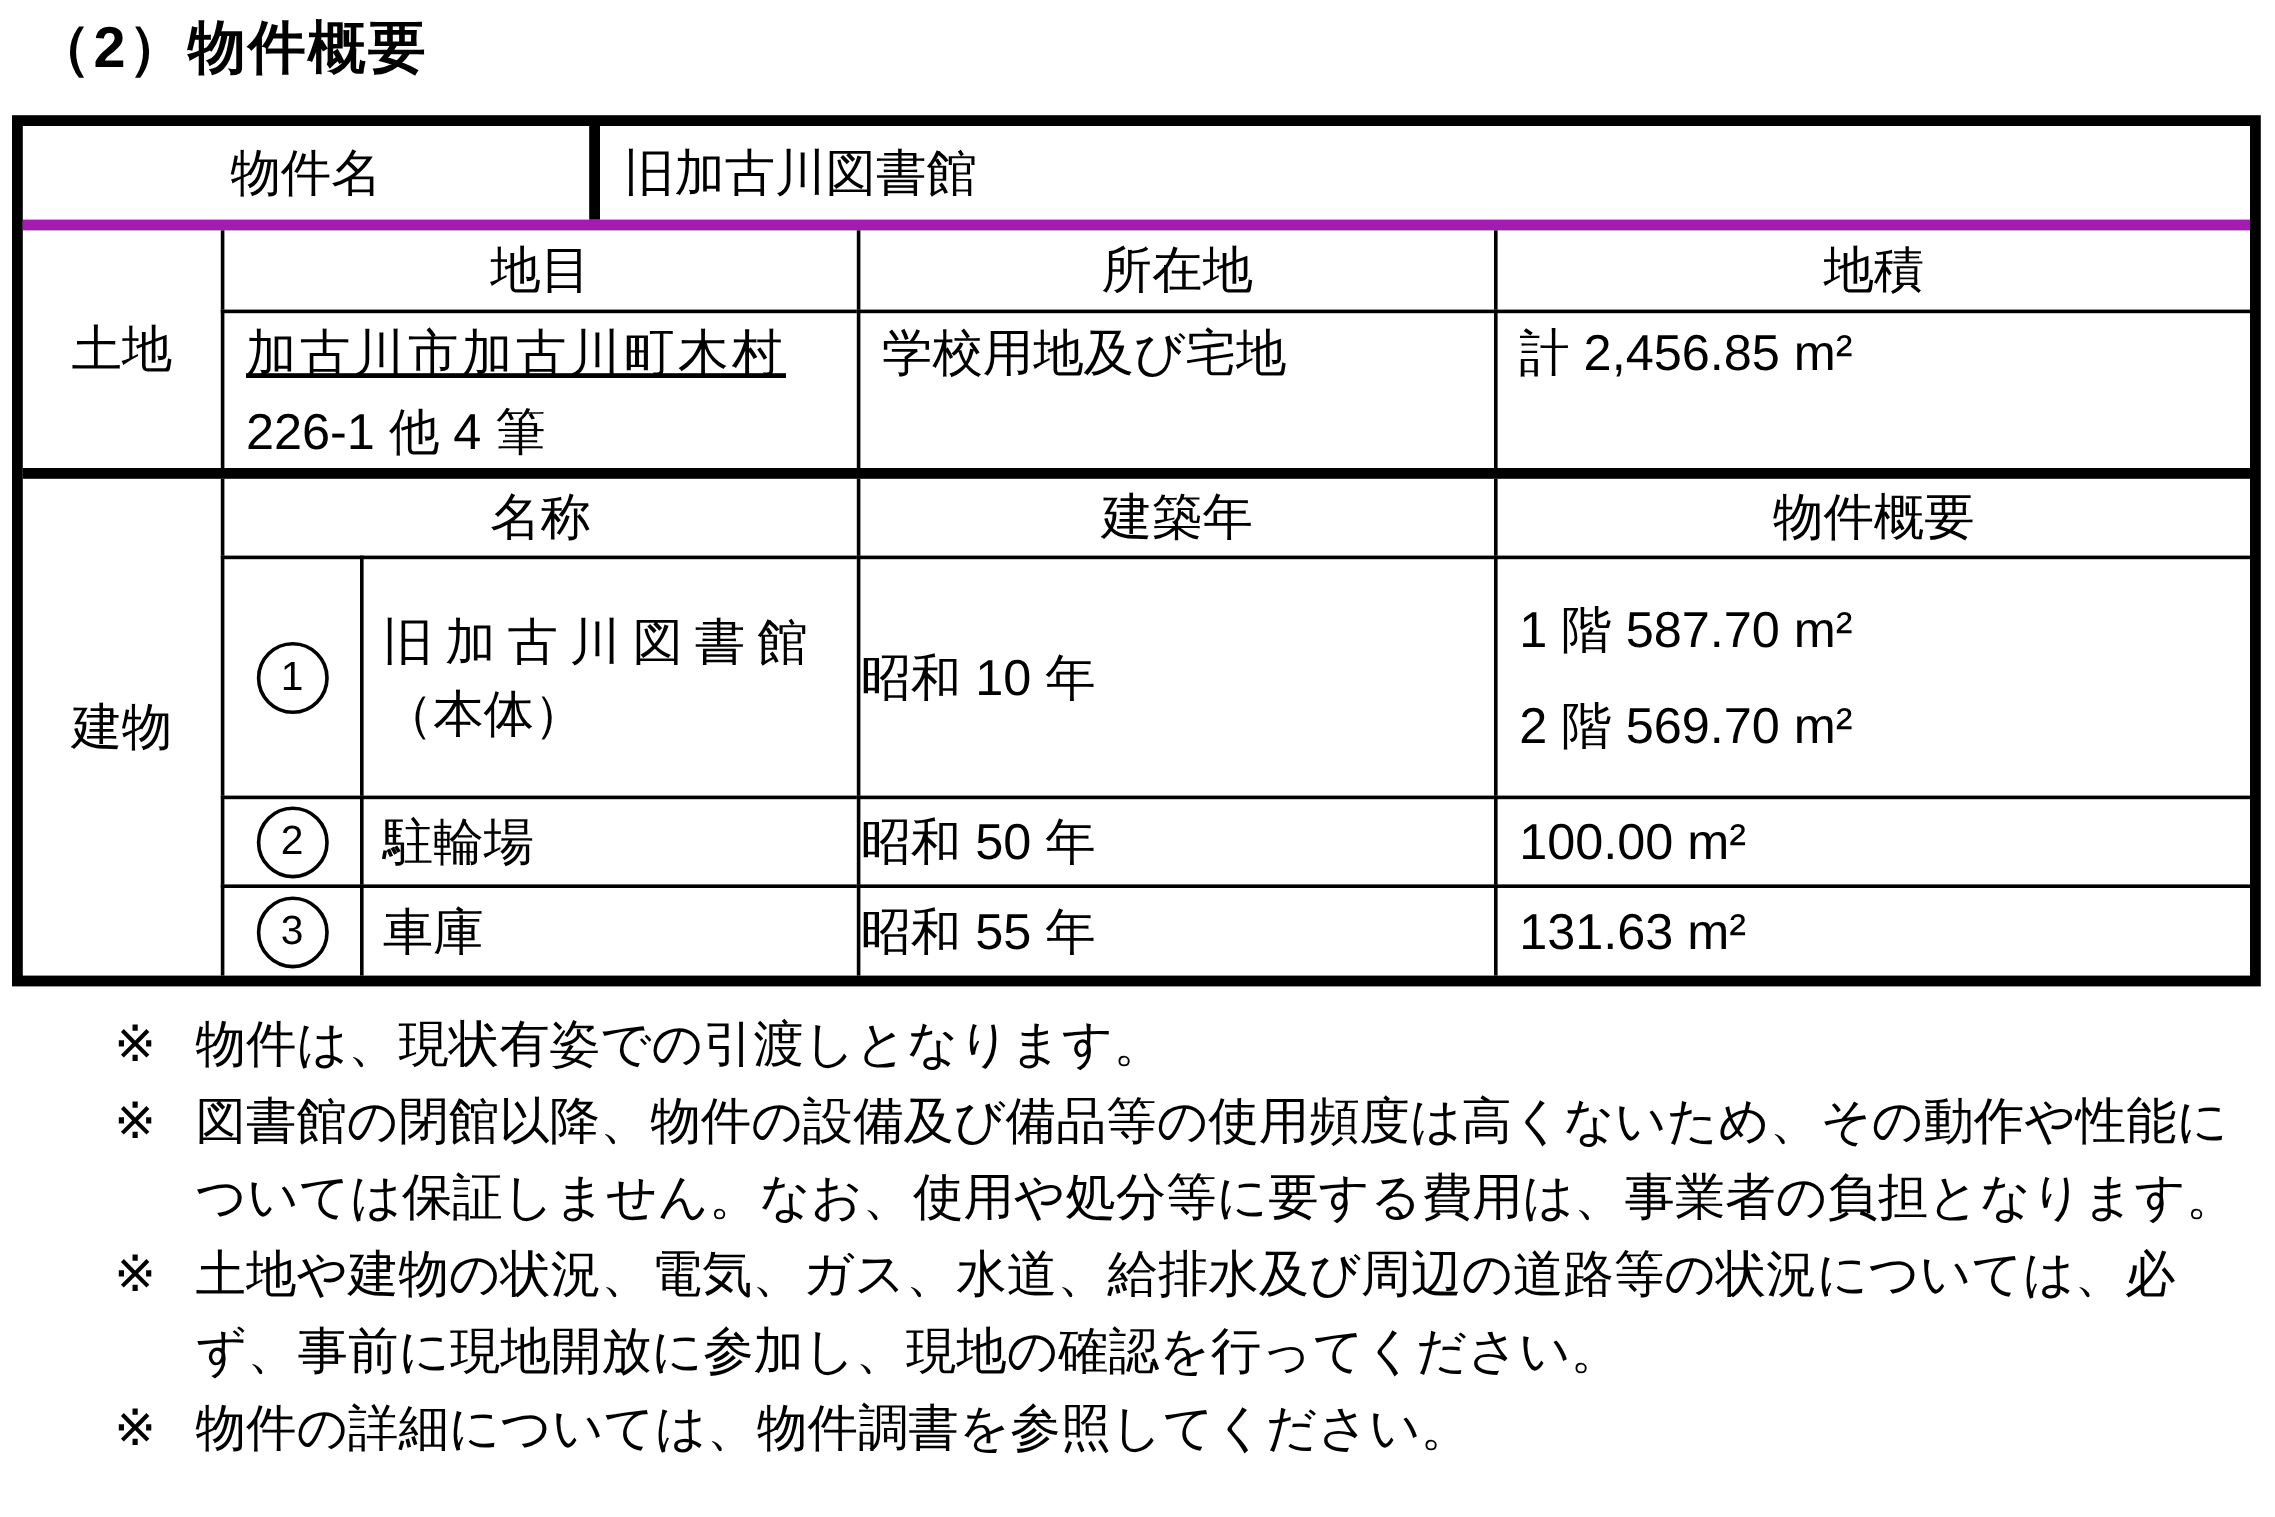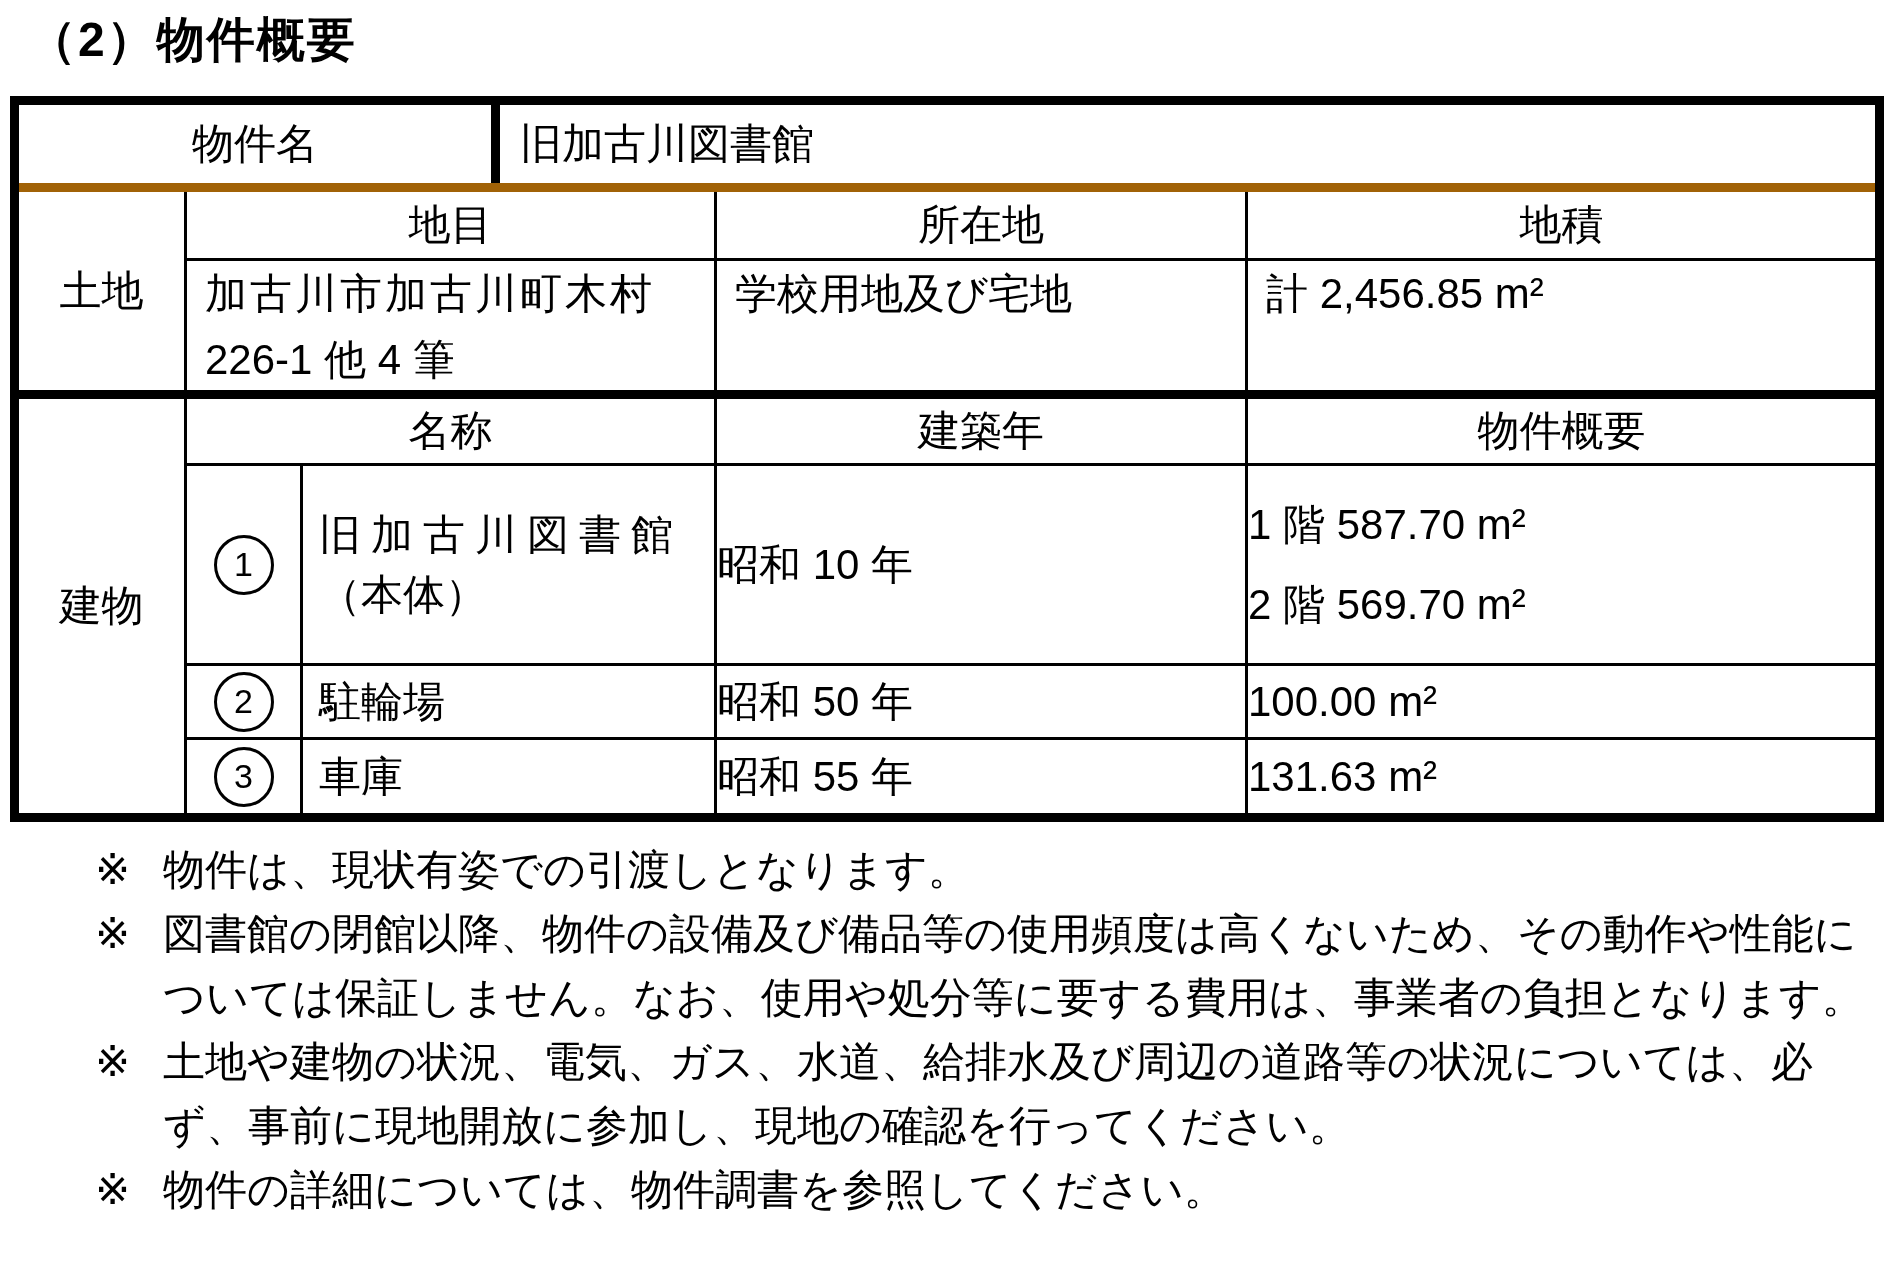--- a/index.html
+++ b/index.html
@@ -31,59 +31,59 @@
   .cell { box-sizing: border-box; }
   .bl { border-left: 3px solid #000; }
   .bt { border-top: 3px solid #000; }
   .center { display: flex; align-items: center; justify-content: center; }
   .vcenter { display: flex; align-items: center; }
 
   .row1 {
     display: grid;
     grid-template-columns: 481px 1fr;
     height: 78px;
-    border-bottom: 9px solid #a16207;
+    border-bottom: 9px solid #a21caf;
   }
   .row1-label { border-right: 9px solid #000; }
   .row1-value { padding-left: 20px; }
 
   .sec-land {
     display: grid;
     grid-template-columns: 165px 530px 531px 1fr;
     grid-template-rows: 66px 132px;
     border-bottom: 9px solid #000;
   }
   .land-label { grid-row: 1 / span 2; grid-column: 1; }
   .hdr { text-align: center; }
   .data-cell {
     padding-left: 18px;
     line-height: 66px;
   }
-  .addr-l1 { letter-spacing: 3px; }
+  .addr-l1 { letter-spacing: 3px; text-decoration: underline; }
 
   .sec-bldg {
     display: grid;
     grid-template-columns: 165px 116px 414px 531px 1fr;
     grid-template-rows: 64px 200px 74px 76px;
   }
   .bldg-label { grid-row: 1 / span 4; grid-column: 1; }
   .h-name { grid-column: 2 / span 2; }
 
   .num-cell { flex-direction: column; }
   .circ {
     width: 54px; height: 54px;
     border: 3px solid #000;
     border-radius: 50%;
     display: flex; align-items: center; justify-content: center;
     font-size: 34px;
   }
   .name-cell { padding-left: 16px; display: flex; flex-direction: column; justify-content: center; line-height: 60px; }
   .spread { letter-spacing: 10px; }
   .year-cell { padding-left: 0; }
-  .area-cell { display: flex; flex-direction: column; justify-content: center; line-height: 80px; }
+  .area-cell { padding-left: 18px; display: flex; flex-direction: column; justify-content: center; line-height: 80px; }
   .area-cell.single, .area-cell.compact { line-height: 62px; }
 
   
   .notes {
     margin: 16px 0 0 95px;
     font-size: 42px;
   }
   .note {
     display: flex;
     line-height: 64px;

